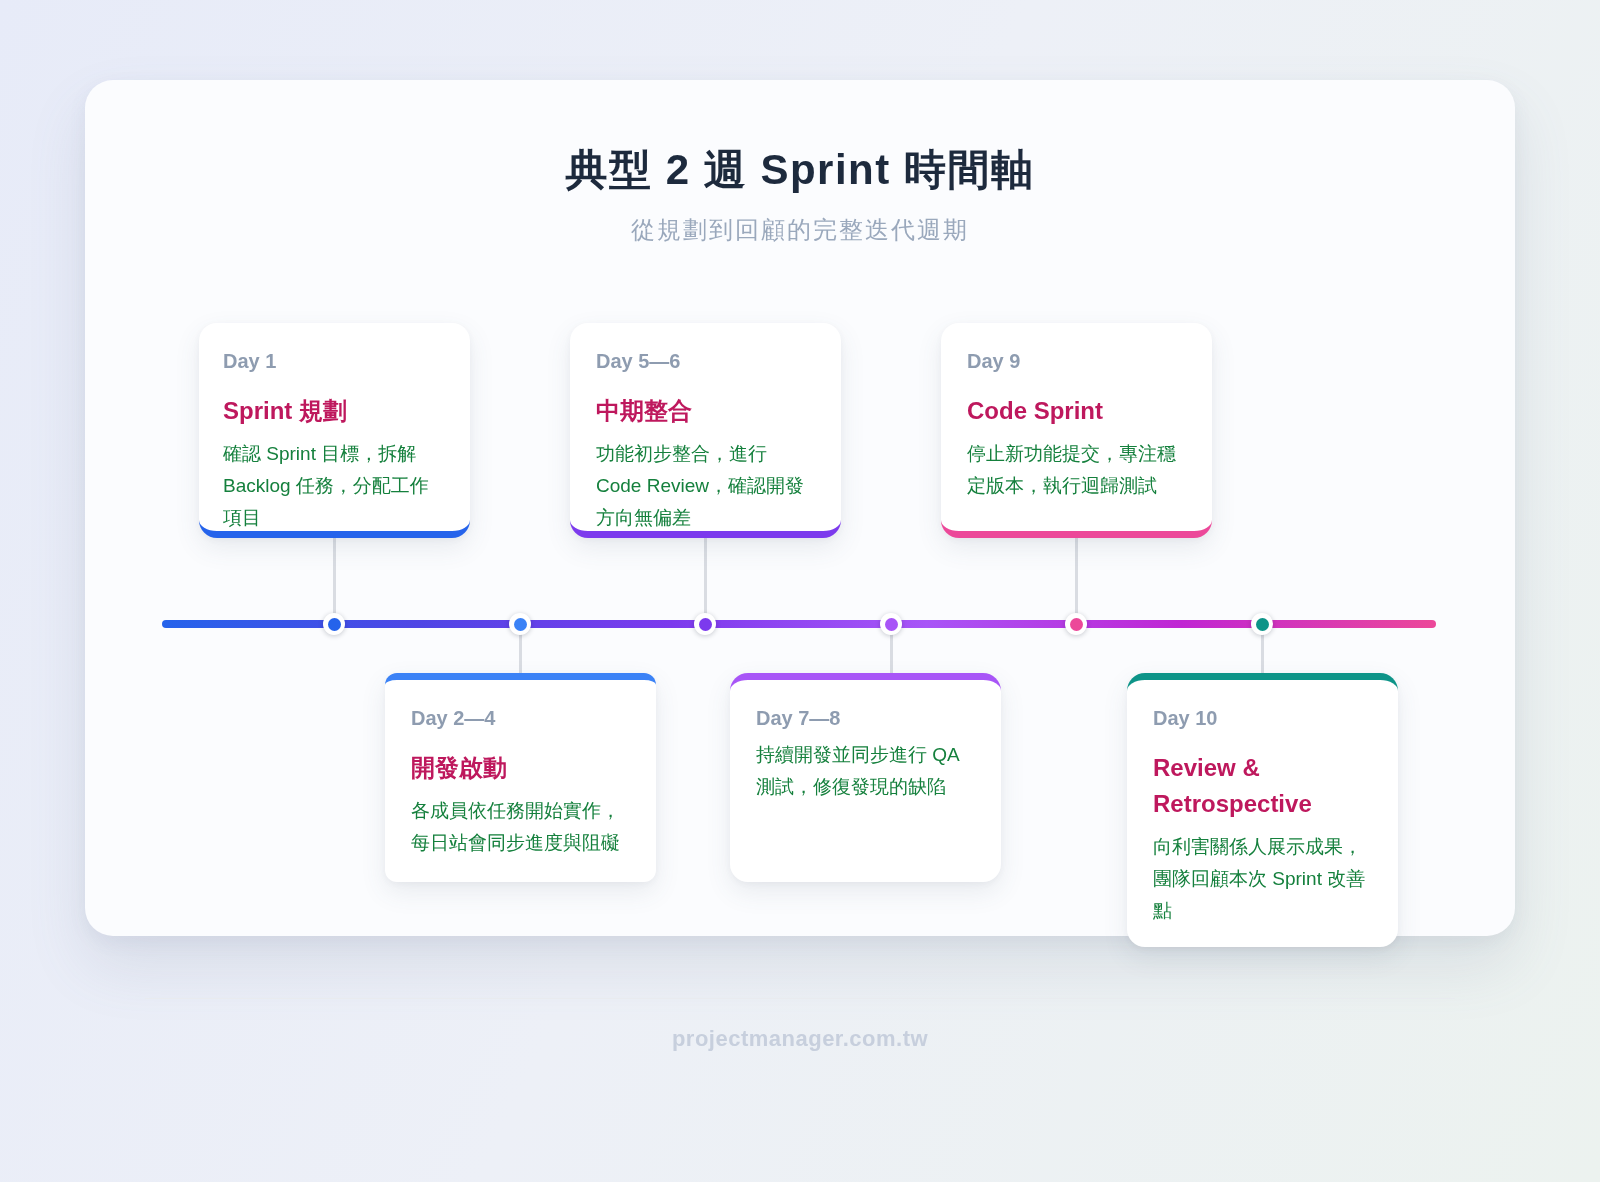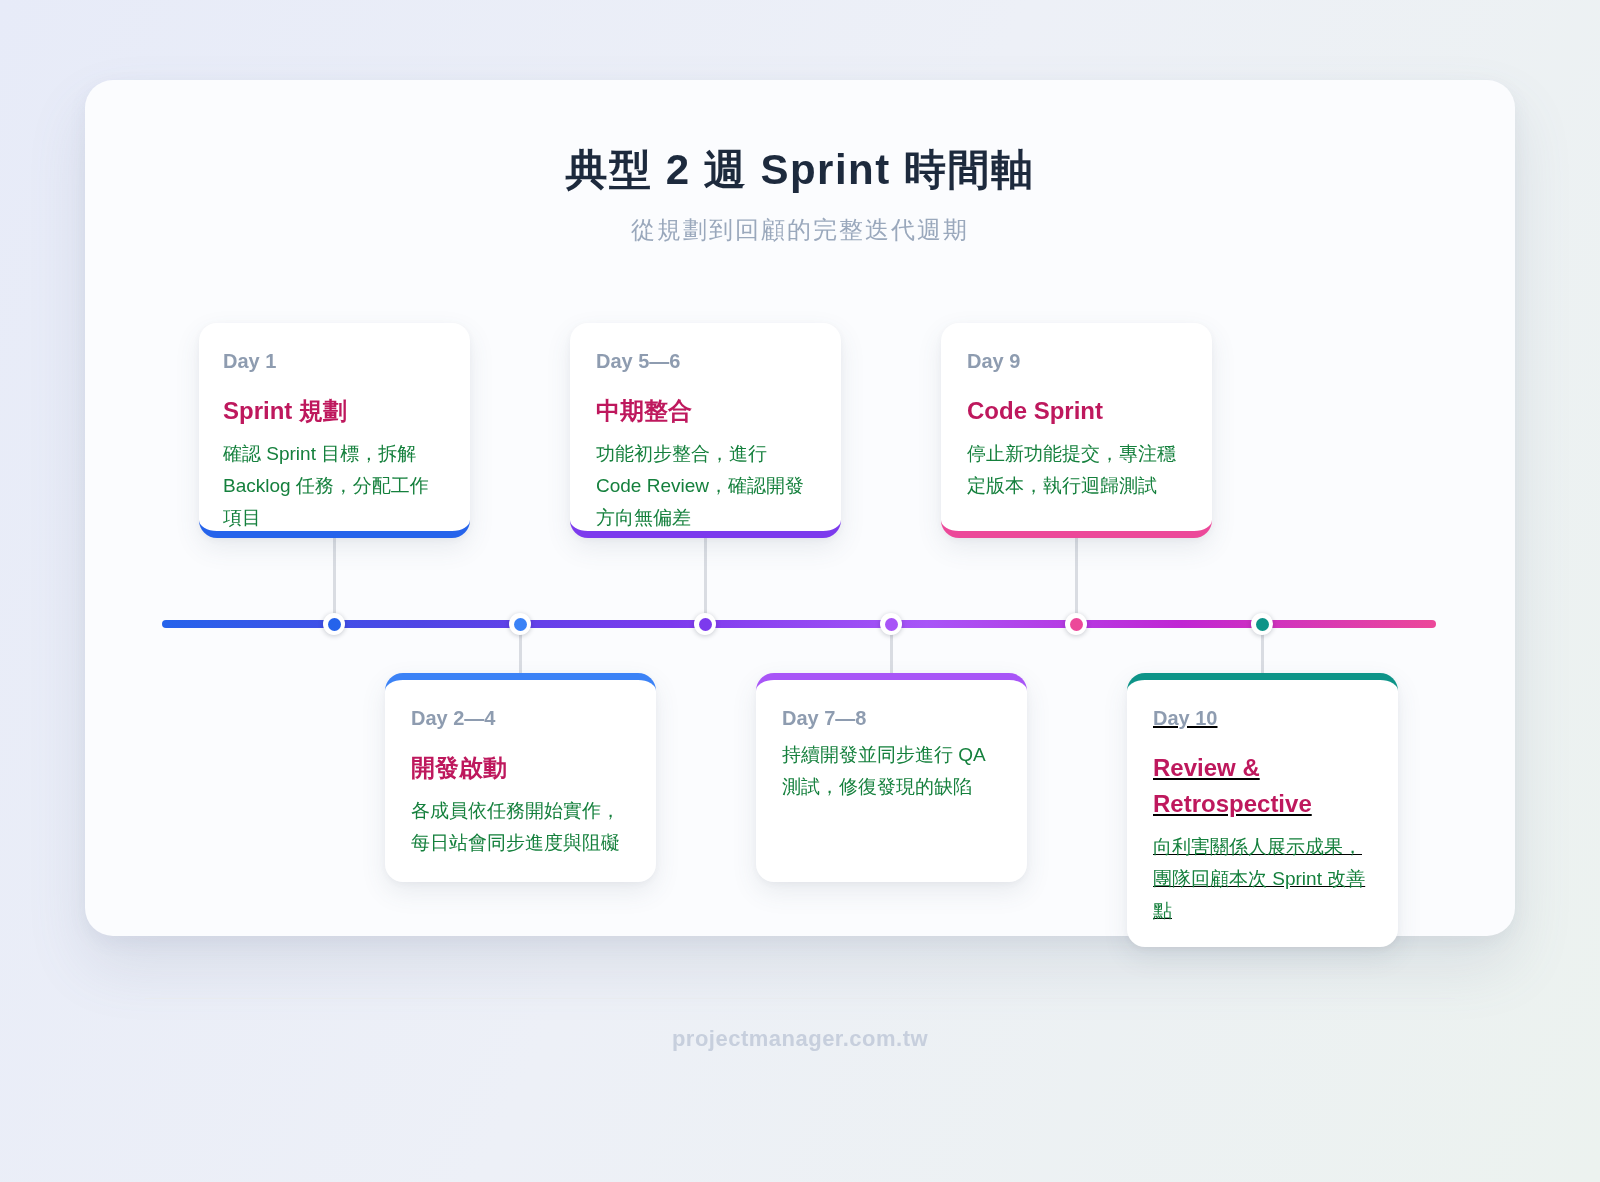--- a/index.html
+++ b/index.html
@@ -53,25 +53,25 @@
   }
   .card.top    { top:243px; height:215px; border-bottom:7px solid var(--accent,#999); }
   .card.bottom { top:593px; min-height:209px; border-top:7px solid var(--accent,#999); }
 
   .day   { font-size:20px; font-weight:600; color:#8e9cb0; margin-bottom:9px; }
   .card-title { font-size:24px; font-weight:bold; color:#be185d; margin-bottom:9px; line-height:1.5;margin-top:20px; }
   .card-desc  { font-size:19px; color:#15803d; line-height:1.68; }
 
   
   .card.e0 { left:114px;padding-left:24px; }  .conn.e0 { left:247.5px; } .dot.e0 { left:238px; }
-  .card.e1 { left:300px; }  .conn.e1 { left:433.5px; } .dot.e1 { left:424px; }
+  .card.e1 { left:300px;border-radius:12px; }  .conn.e1 { left:433.5px; } .dot.e1 { left:424px; }
   .card.e2 { left:485px; }  .conn.e2 { left:618.5px; } .dot.e2 { left:609px; }
-  .card.e3 { left:671px; }  .conn.e3 { left:804.5px; } .dot.e3 { left:795px; }
+  .card.e3 { left:645px; }  .conn.e3 { left:804.5px; } .dot.e3 { left:795px; }
   .card.e4 { left:856px; }  .conn.e4 { left:989.5px; } .dot.e4 { left:980px; }
-  .card.e5 { left:1042px;text-decoration:underline; } .conn.e5 { left:1175.5px;} .dot.e5 { left:1166px; }
+  .card.e5 { left:1042px; } .conn.e5 { left:1175.5px;} .dot.e5 { left:1166px; }
 
   .divider {
     position:absolute; left:60px; right:60px; top:918px; height:1px; background:#e9ebef;
   }
   .footer-text {
     position:absolute; left:0; right:0; top:946px; text-align:center;
     font-size:22px; font-weight:bold; color:#c7cfdd; letter-spacing:0.5px;
   }
 </style>
 </head>

